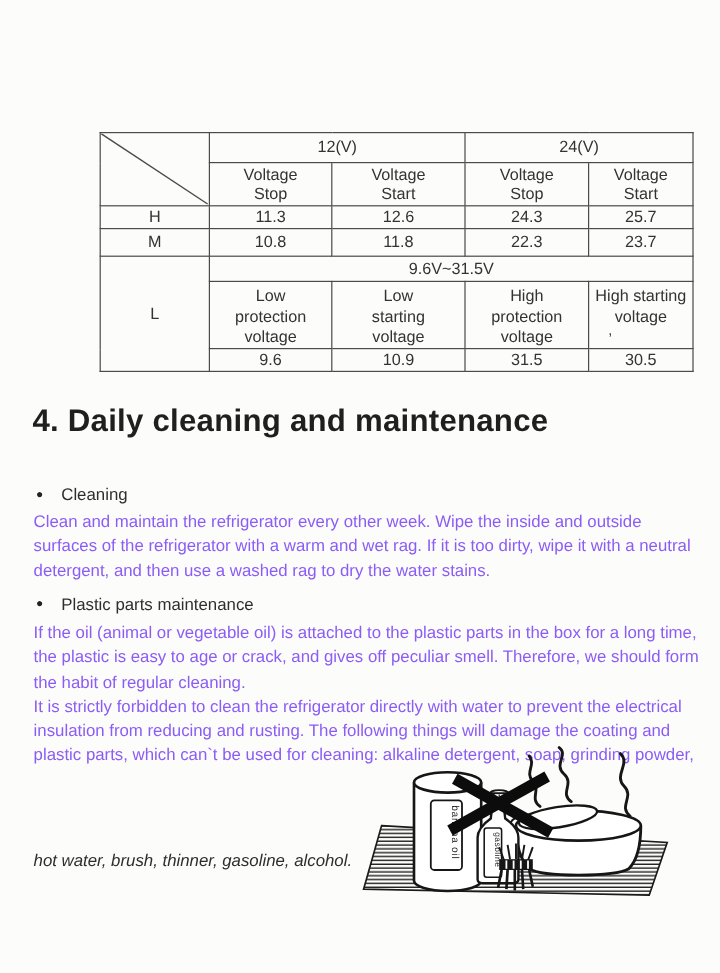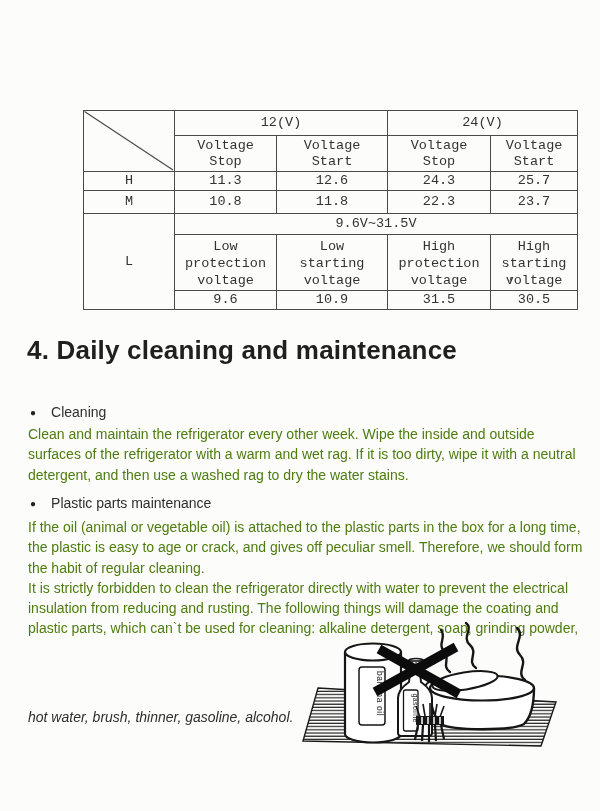--- a/index.html
+++ b/index.html
@@ -15,21 +15,21 @@
   
   .intro{
     position:absolute;left:93px;top:79px;width:484px;
     font-size:14px;line-height:21px;color:#333;
     white-space:pre-wrap;
   }
   
   table.volt{
     position:absolute;left:83px;top:110px;width:494px;
     border-collapse:collapse;table-layout:fixed;
-    font-size:13.5px;color:#333;font-family:Liberation Mono, monospace;
+    font-size:13.5px;color:#333;
   }
   table.volt td{
     border:1px solid #4a4a4a;
     text-align:center;vertical-align:middle;
     padding:0;line-height:16px;white-space:pre-line;
   }
   tr.r1{height:25px} tr.r2{height:36px} tr.r3{height:19px}
   tr.r4{height:23px} tr.r5{height:21px} tr.r6{height:56px} tr.r7{height:19px}
   td.diag{position:relative;}
   td.diag svg{position:absolute;left:0;top:0;width:100%;height:100%;display:block;}
@@ -44,21 +44,21 @@
     font-size:26px;font-weight:bold;color:#1f1f1f;letter-spacing:0.2px;
   }
   
   .sec-head{
     position:absolute;left:30px;display:flex;align-items:center;
     font-size:14px;color:#2e2e2e;
   }
   .sec-head .bullet{font-size:10px;margin-right:15px;color:#222;}
   .sec-body{
     position:absolute;left:28px;width:557px;
-    font-size:14px;line-height:20.3px;color:#4d7c0f;
+    font-size:14px;line-height:20.3px;color:#8b5cf6;
   }
   .sec-body p{margin:0;}
   .head-1{top:404px}
   .body-1{top:424px}
   .head-2{top:495px}
   .body-2{top:517px}
   .closing{
     position:absolute;left:28px;top:709px;
     font-size:14px;color:#2e2e2e;font-style:italic;
   }

